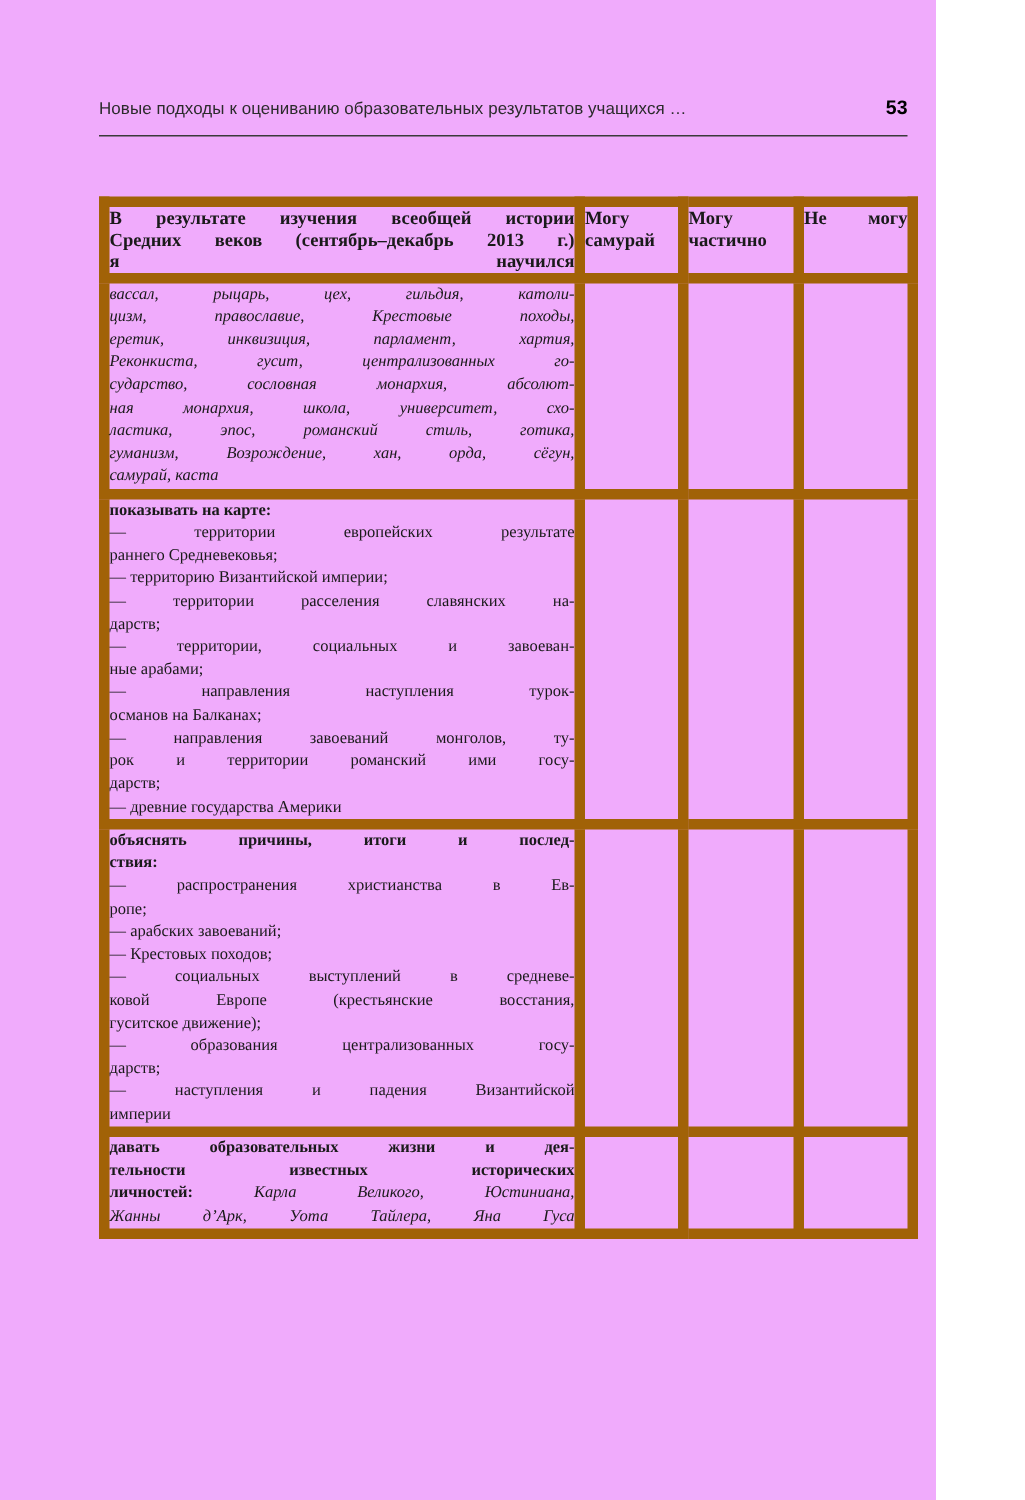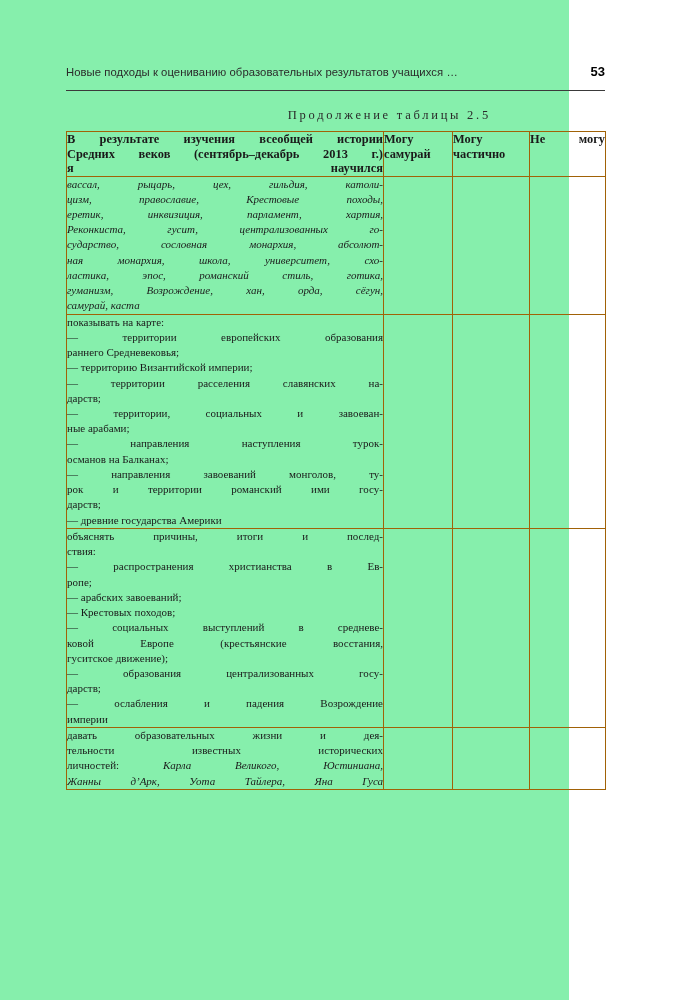--- a/index.html
+++ b/index.html
@@ -12,23 +12,23 @@
     height: 1000px;
     position: relative;
     font-family: "Liberation Serif", serif;
     color: #1a1a1a;
     overflow: hidden;
   }
 
   .page {
     position: absolute;
     left: 0; top: 0;
-    width: 569px;
+    width: 624px;
     height: 1000px;
-    background: #86efac;
+    background: #f0abfc;
   }
 
   
   .running-header {
     position: absolute;
     left: 66px;
     top: 64px;
     width: 539px;
     display: flex;
     align-items: baseline;
@@ -71,21 +71,21 @@
   
   .score-table {
     position: absolute;
     left: 66px;
     top: 131px;
     width: 539px;
     border-collapse: collapse;
     table-layout: fixed;
   }
   .score-table td, .score-table th {
-    border: 1px solid #a16207;
+    border: 7px solid #a16207;
     vertical-align: top;
     padding: 0;
   }
 
   col.col-skill   { width: 317px; }
   col.col-good    { width: 69px;  }
   col.col-partial { width: 77px;  }
   col.col-no      { width: 76px;  }
 
   
@@ -108,21 +108,21 @@
     text-align: justify;
     text-justify: inter-word;
     hyphens: manual;
   }
   .cell-mark { }
 
   .term-list {
     font-style: italic;
   }
   .lead-bold {
-    font-weight: normal;
+    font-weight: bold;
   }
   .line {
     display: block;
     text-align: justify;
     text-align-last: justify;
     white-space: nowrap;
   }
   .line.last {
     text-align-last: left;
   }
@@ -134,21 +134,20 @@
 <body>
 
 <div class="page">
 
   <div class="running-header">
     <span class="running-header-text">Новые подходы к оцениванию образовательных результатов учащихся  …</span>
     <span class="running-header-page">53</span>
   </div>
   <div class="header-rule"></div>
 
-  <div class="table-caption">Продолжение таблицы 2.5</div>
 
   <table class="score-table">
     <colgroup>
       <col class="col-skill">
       <col class="col-good">
       <col class="col-partial">
       <col class="col-no">
     </colgroup>
     <thead>
       <tr>
@@ -185,21 +184,21 @@
           <span class="line last">самурай, каста</span>
         </td>
         <td class="cell-mark"></td>
         <td class="cell-mark"></td>
         <td class="cell-mark"></td>
       </tr>
 
       <tr>
         <td class="cell-skill">
           <span class="line last lead-bold">показывать на карте:</span>
-          <span class="line">— территории европейских образования</span>
+          <span class="line">— территории европейских результате</span>
           <span class="line last">раннего Средневековья;</span>
           <span class="line last">— территорию Византийской империи;</span>
           <span class="line">— территории расселения славянских на-</span>
           <span class="line last">дарств;</span>
           <span class="line">— территории, социальных и завоеван-</span>
           <span class="line last">ные арабами;</span>
           <span class="line">— направления наступления турок-</span>
           <span class="line last">османов на Балканах;</span>
           <span class="line">— направления завоеваний монголов, ту-</span>
           <span class="line">рок и территории романский ими госу-</span>
@@ -217,21 +216,21 @@
           <span class="line last lead-bold">ствия:</span>
           <span class="line">— распространения христианства в Ев-</span>
           <span class="line last">ропе;</span>
           <span class="line last">— арабских завоеваний;</span>
           <span class="line last">— Крестовых походов;</span>
           <span class="line">— социальных выступлений в средневе-</span>
           <span class="line">ковой Европе (крестьянские восстания,</span>
           <span class="line last">гуситское движение);</span>
           <span class="line">— образования централизованных госу-</span>
           <span class="line last">дарств;</span>
-          <span class="line">— ослабления и падения Возрождение</span>
+          <span class="line">— наступления и падения Византийской</span>
           <span class="line last">империи</span>
         </td>
         <td class="cell-mark"></td>
         <td class="cell-mark"></td>
         <td class="cell-mark"></td>
       </tr>
 
       <tr>
         <td class="cell-skill">
           <span class="line lead-bold">давать образовательных жизни и дея-</span>

